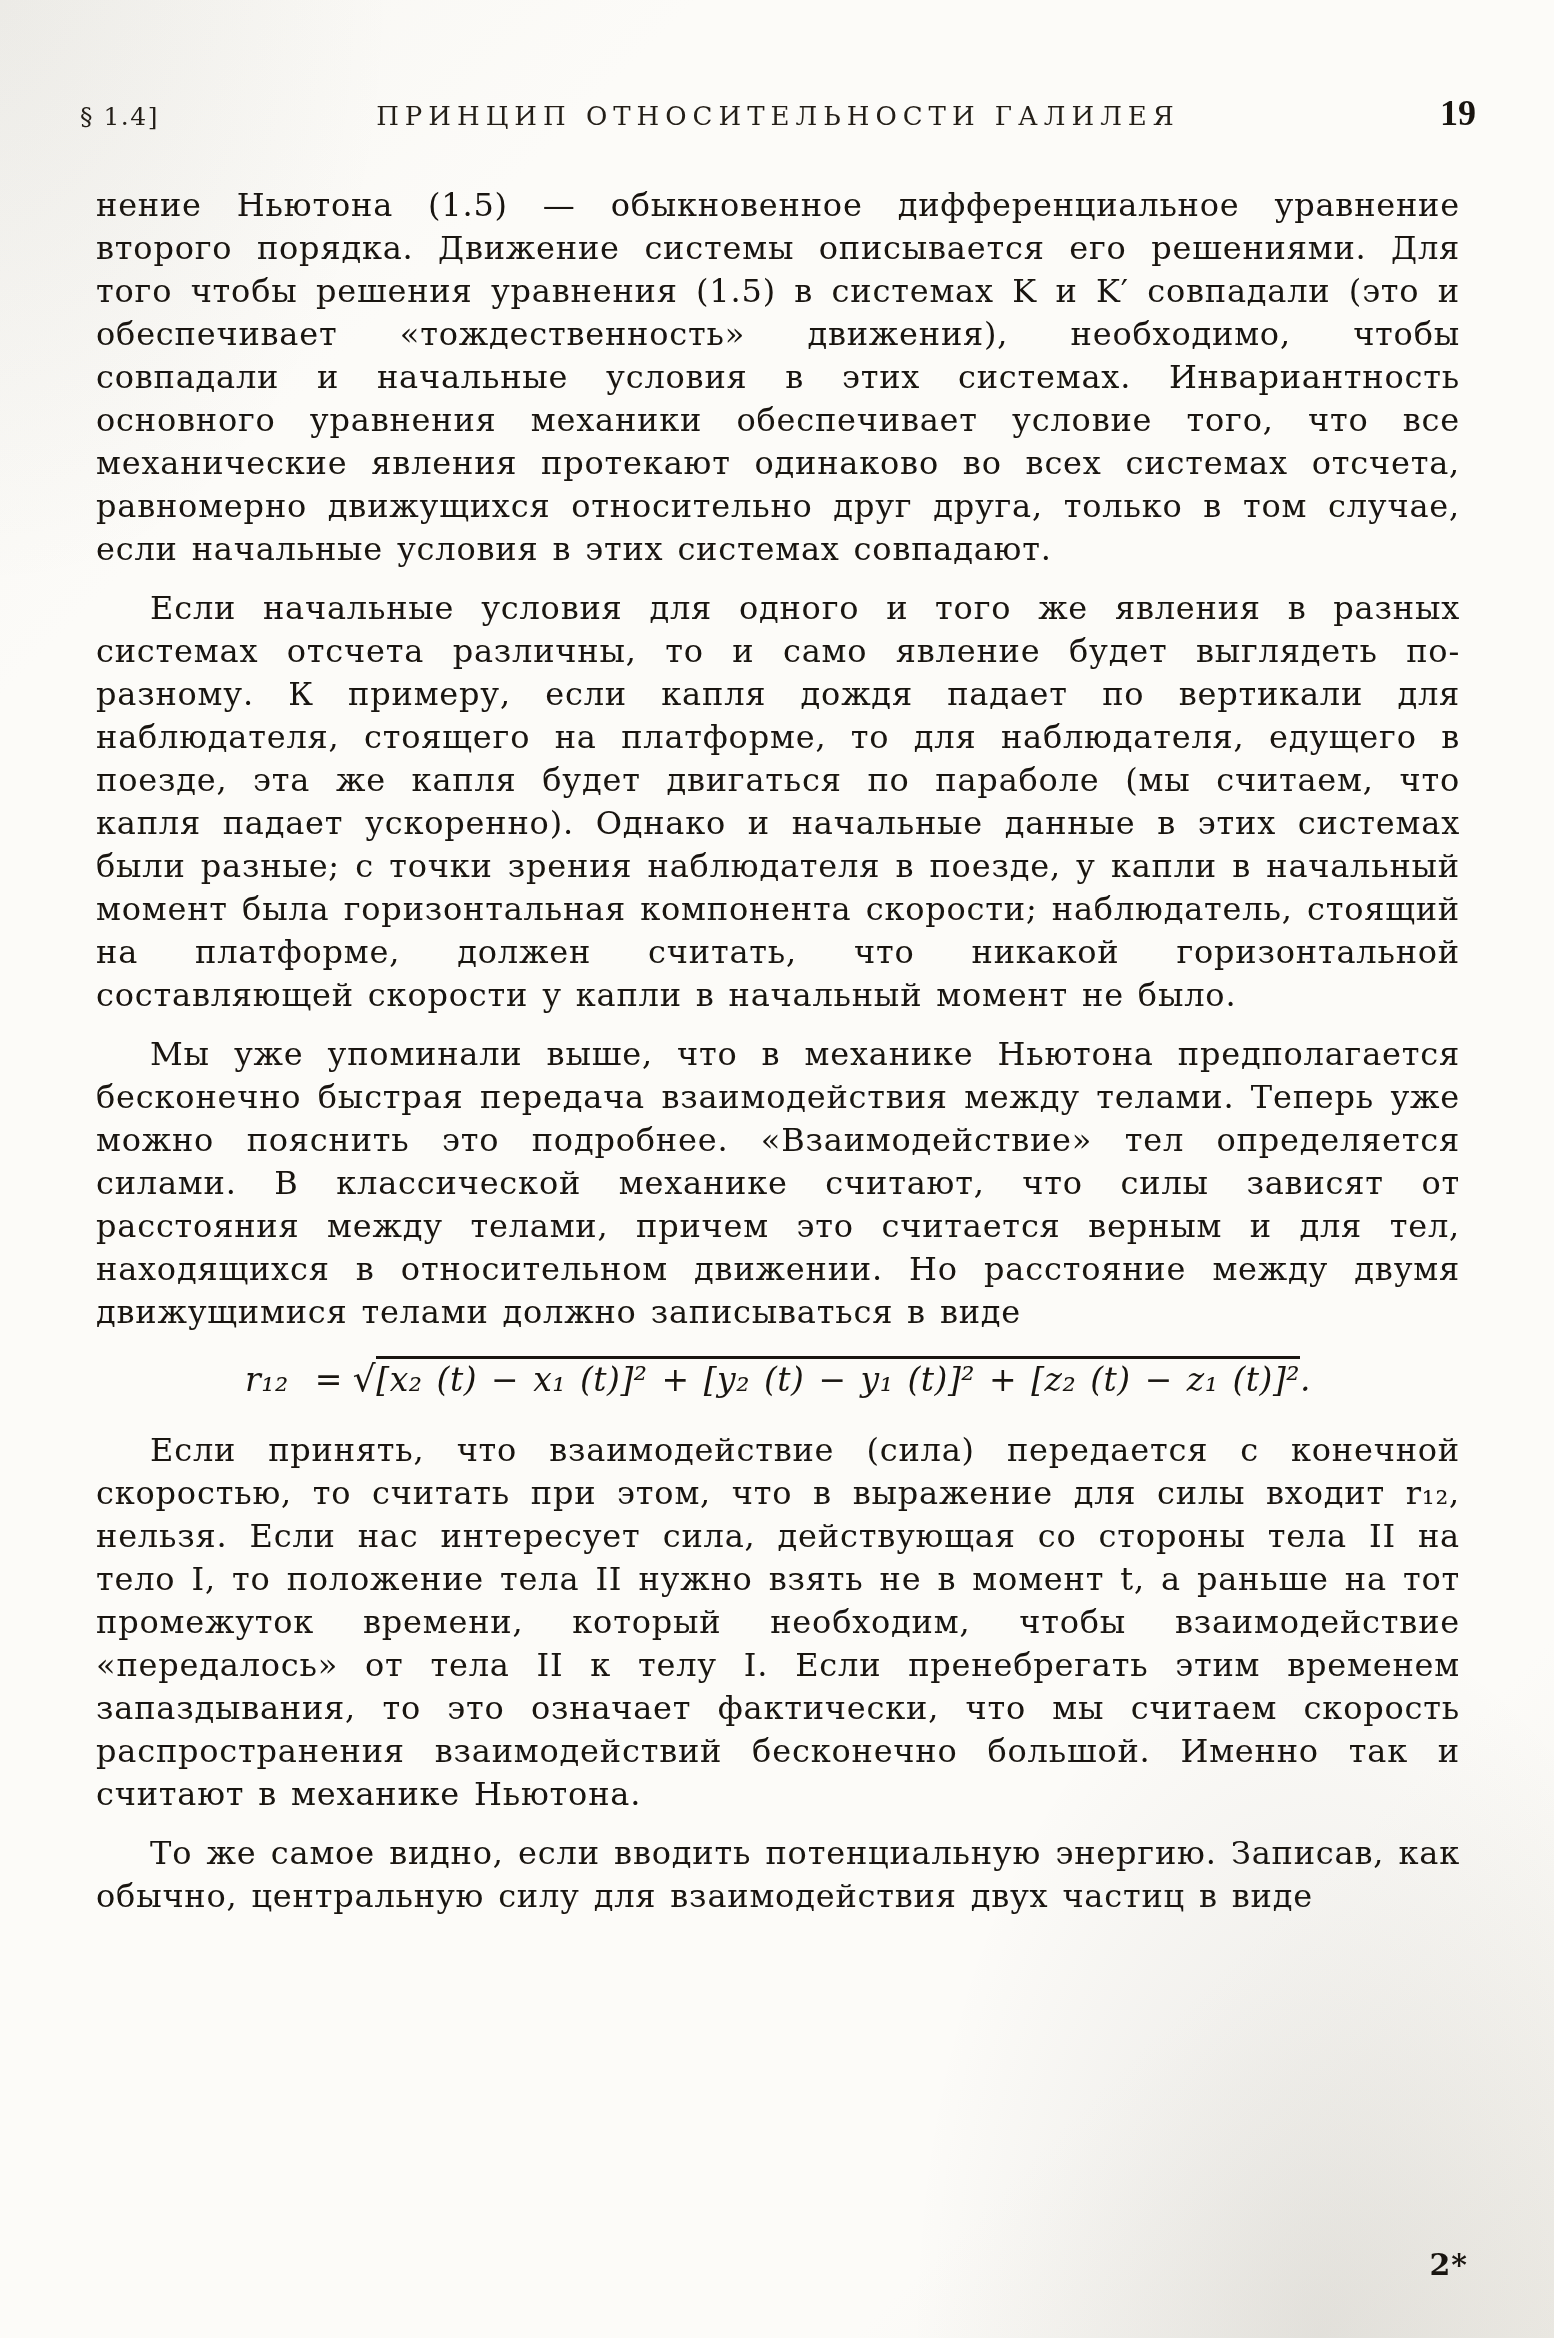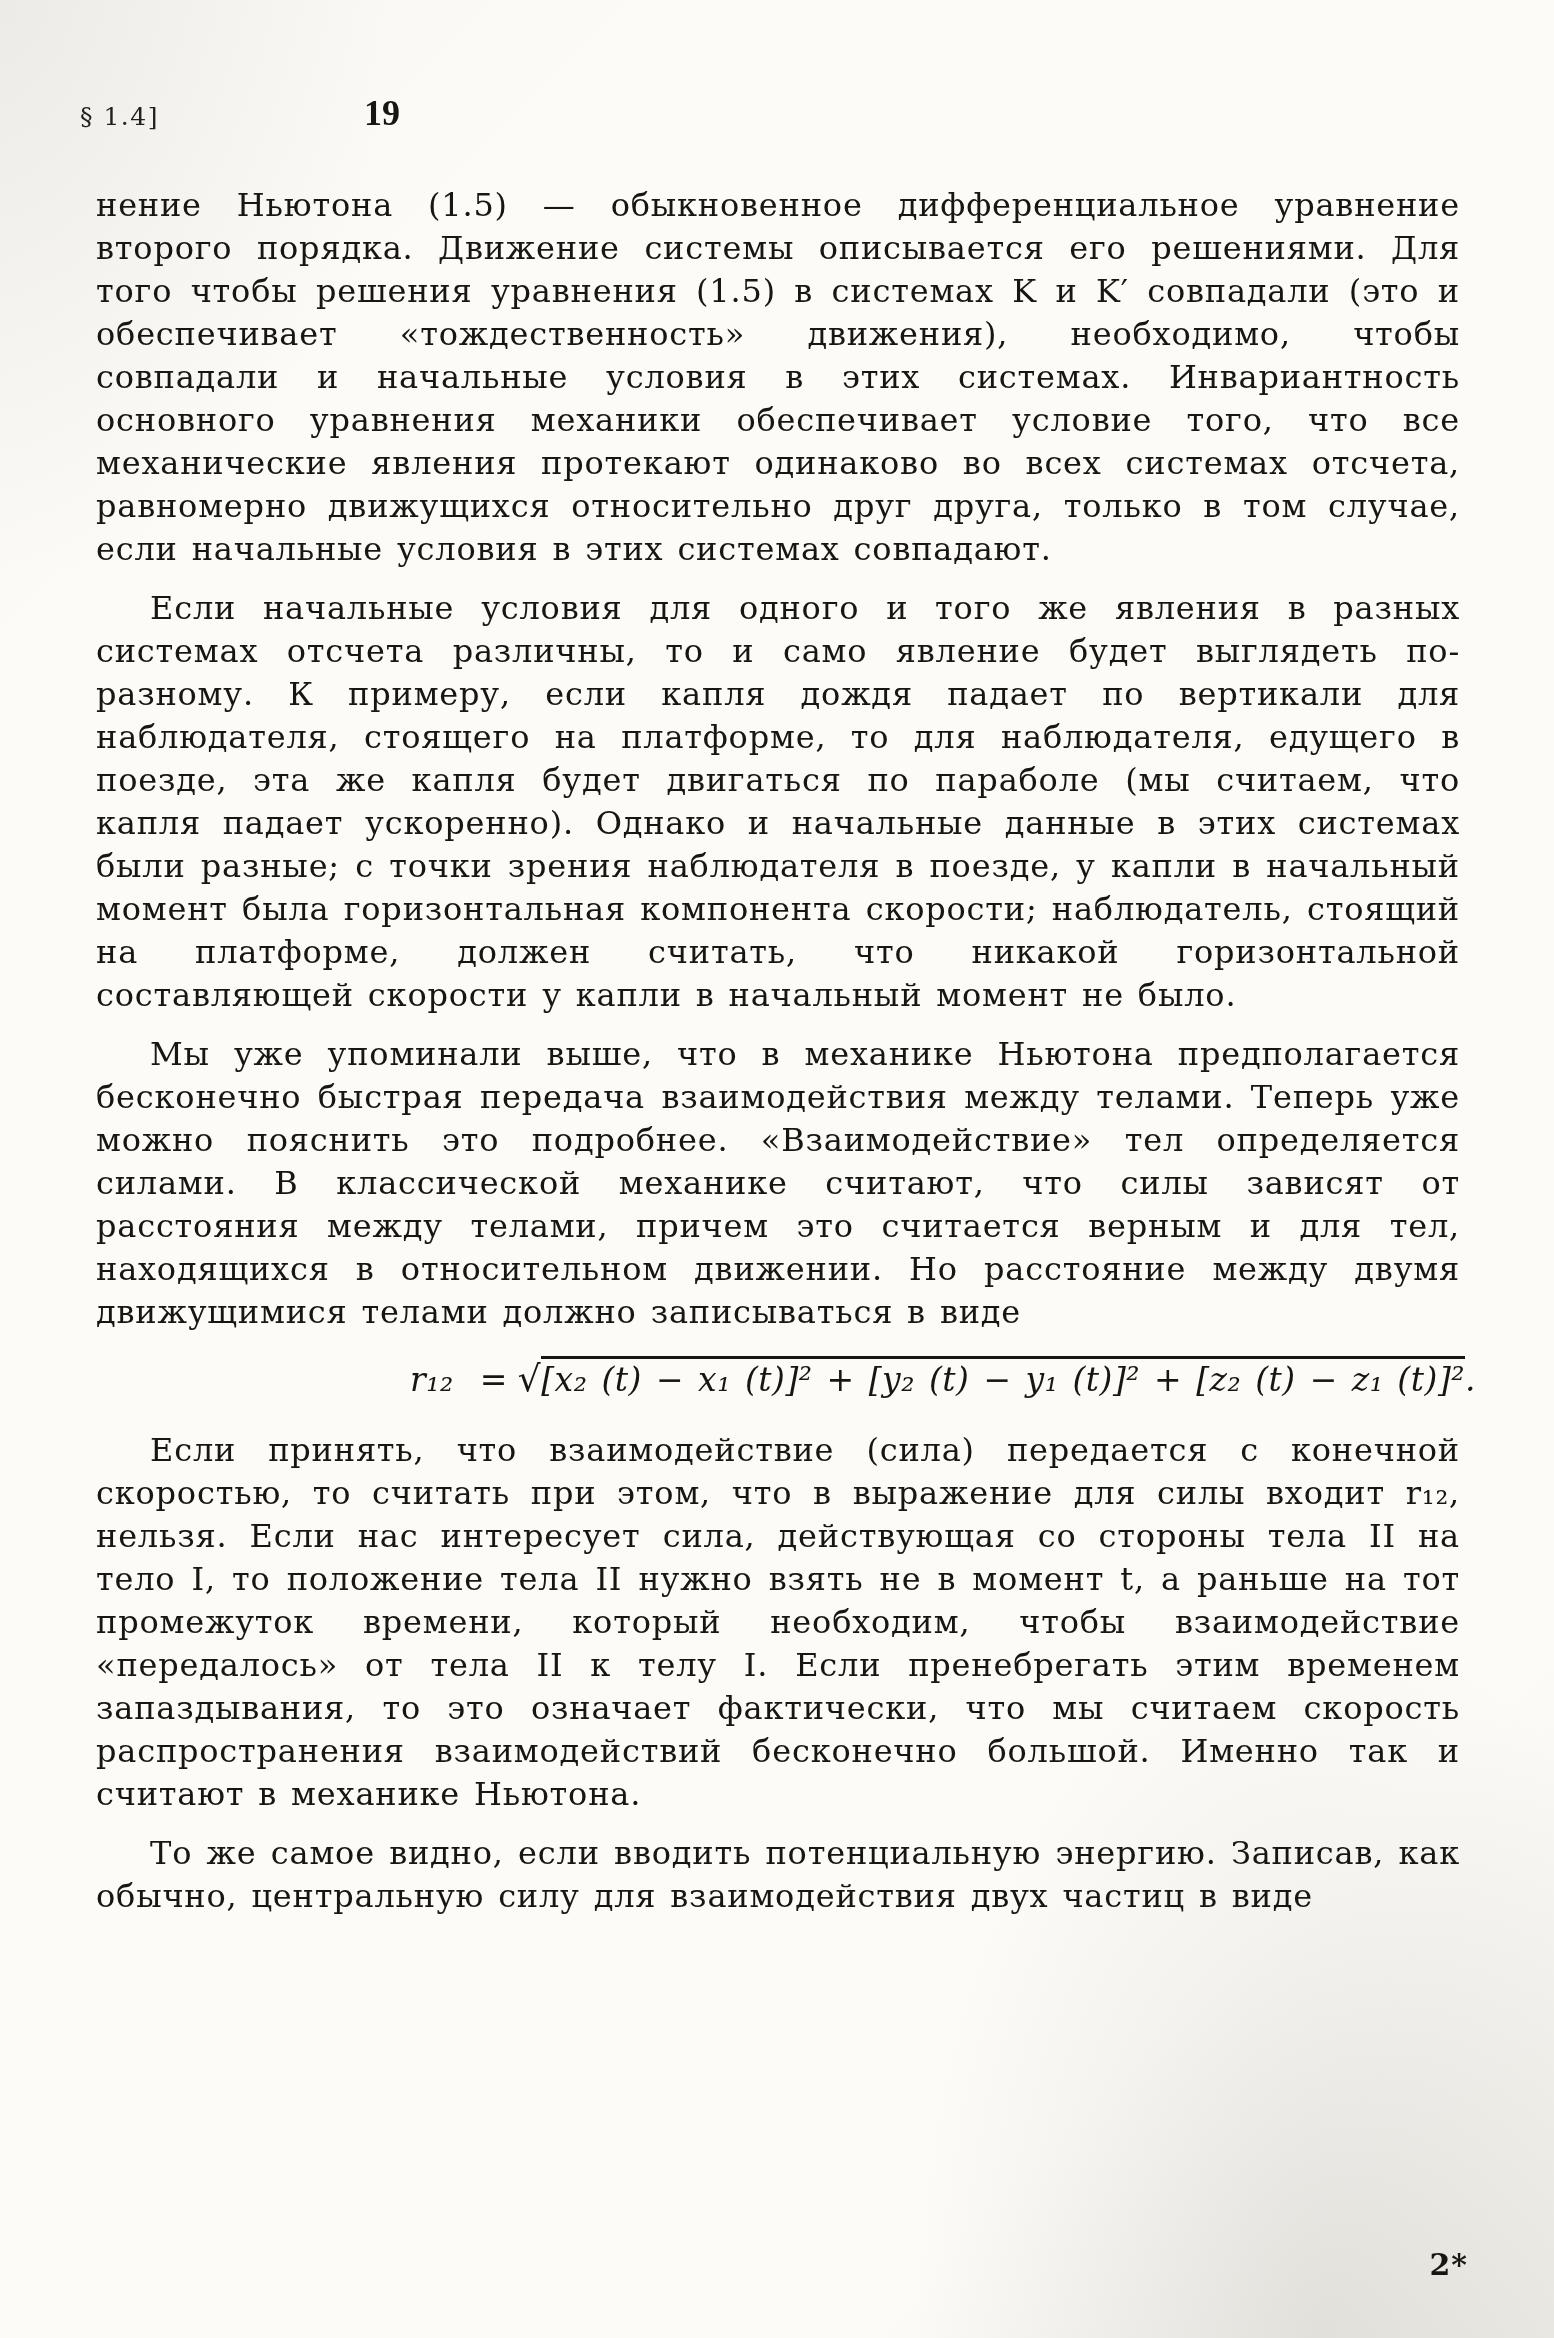--- a/index.html
+++ b/index.html
@@ -58,21 +58,21 @@
     font-weight: 500;
     hyphens: auto;
   }
   p.para {
     margin: 16px;
   }
   p.indent {
     text-indent: 54px;
   }
   .formula {
-    text-align: right;
+    text-align: center;
     font-size: 33px;
     font-style: italic;
     margin: 22px 0 28px 0;
     letter-spacing: 0.5px;
     white-space: nowrap;
   }
   .formula .f-eq { padding: 0 10px 0 26px; font-style: normal; }
   .formula .f-rad { font-style: normal; font-size: 36px; }
   .formula .f-radicand {
     display: inline-block;
@@ -90,20 +90,21 @@
     letter-spacing: 1px;
   }
 </style>
 </head>
 <body>
 
 <div class="page">
 
   <div class="header">
     <span class="sec">§ 1.4]</span>
+    <span class="title">ПРИНЦИП ОТНОСИТЕЛЬНОСТИ ГАЛИЛЕЯ</span>
     <span class="pageno">19</span>
   </div>
 
   <div class="bodytext">
 
     <p class="para">нение Ньютона (1.5) — обыкновенное дифференциальное уравнение второго порядка. Движение системы описывается его решениями. Для того чтобы решения уравнения (1.5) в системах K и K′ совпадали (это и обеспечивает «тождественность» движения), необходимо, чтобы совпадали и начальные условия в этих системах. Инвариантность основного уравнения механики обеспечивает условие того, что все механические явления протекают одинаково во всех системах отсчета, равномерно движущихся относительно друг друга, только в том случае, если начальные условия в этих системах совпадают.</p>
 
     <p class="para indent">Если начальные условия для одного и того же явления в разных системах отсчета различны, то и само явление будет выглядеть по-разному. К примеру, если капля дождя падает по вертикали для наблюдателя, стоящего на платформе, то для наблюдателя, едущего в поезде, эта же капля будет двигаться по параболе (мы считаем, что капля падает ускоренно). Однако и начальные данные в этих системах были разные; с точки зрения наблюдателя в поезде, у капли в начальный момент была горизонтальная компонента скорости; наблюдатель, стоящий на платформе, должен считать, что никакой горизонтальной составляющей скорости у капли в начальный момент не было.</p>
 
     <p class="para indent">Мы уже упоминали выше, что в механике Ньютона предполагается бесконечно быстрая передача взаимодействия между телами. Теперь уже можно пояснить это подробнее. «Взаимодействие» тел определяется силами. В классической механике считают, что силы зависят от расстояния между телами, причем это считается верным и для тел, находящихся в относительном движении. Но расстояние между двумя движущимися телами должно записываться в виде</p>

